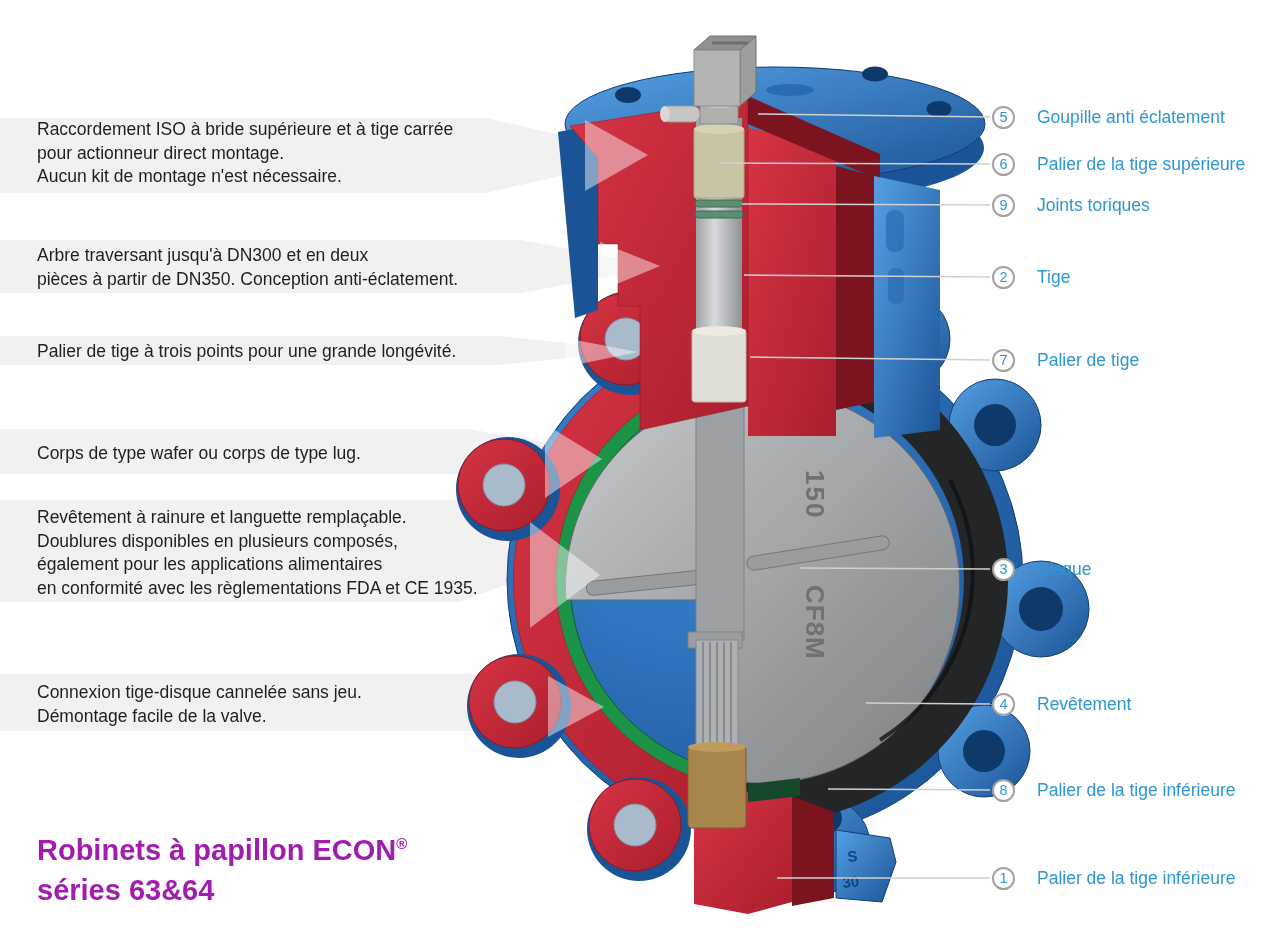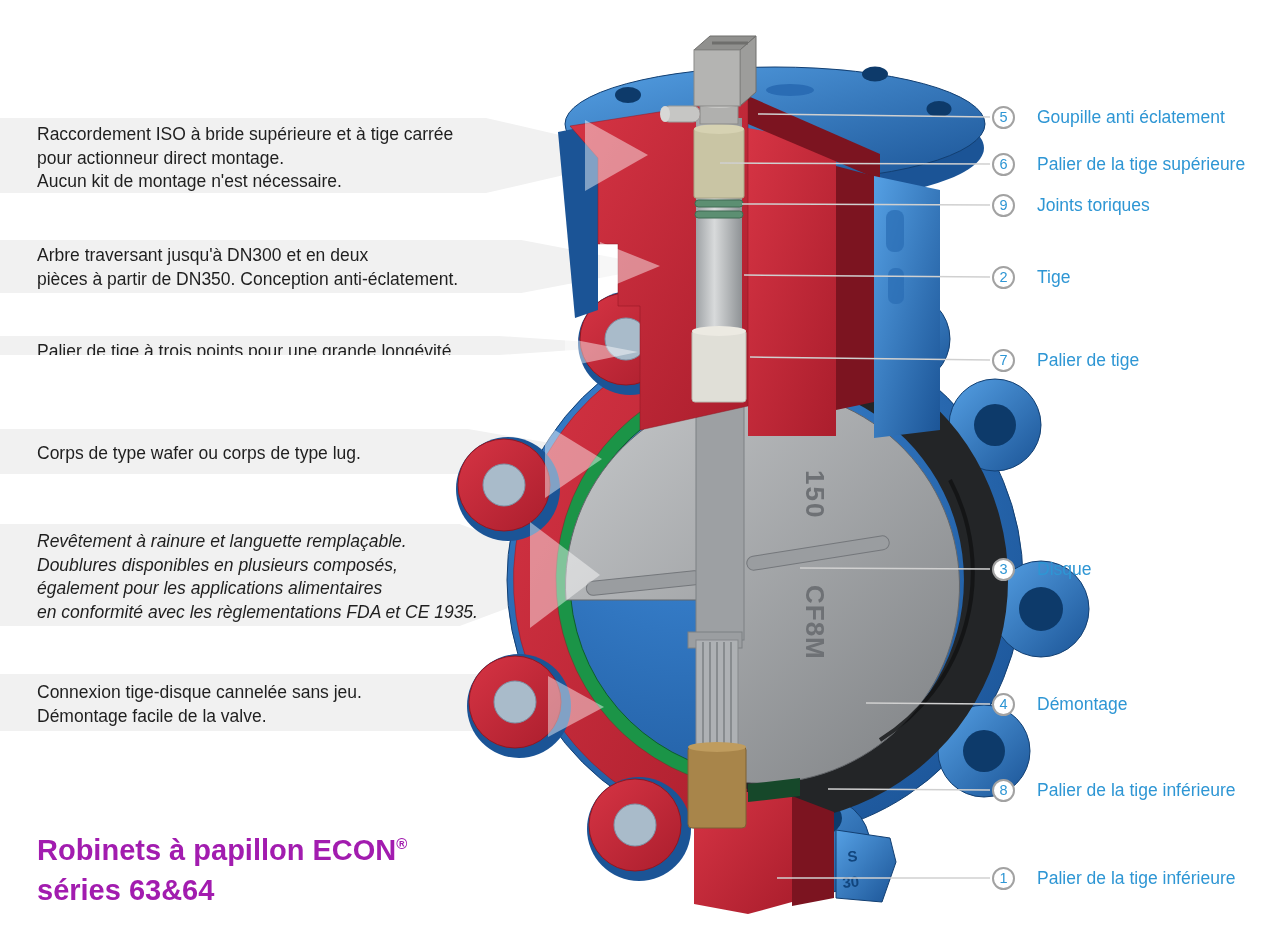--- a/index.html
+++ b/index.html
@@ -7,28 +7,28 @@
          font-family:"Liberation Sans","DejaVu Sans",sans-serif;}
   .page-title{position:absolute;left:37px;top:60px;font-size:29px;font-weight:bold;
               color:#1b6bb5;letter-spacing:0.2px;}
   .footer-title{position:absolute;left:37px;top:824px;font-size:29px;font-weight:bold;
                 color:#a21caf;line-height:40px;}
   .footer-title sup{font-size:15px;}
   .banner{position:absolute;left:0;background:#f1f1f1;}
   .banner p{margin:0;padding-left:37px;font-size:17.5px;line-height:23.5px;color:#1f1f1f;
             white-space:pre-line;}
   .b1{top:118px;width:648px;height:75px;clip-path:polygon(0 0,75% 0,100% 50%,75% 100%,0 100%);}
-  .b1 p{padding-top:5px;}
+  .b1 p{}
   .b2{top:240px;width:660px;height:53px;clip-path:polygon(0 0,79% 0,100% 50%,79% 100%,0 100%);}
   .b2 p{padding-top:4px;}
-  .b3{top:336px;width:640px;height:19px;clip-path:polygon(0 0,78% 0,100% 50%,78% 100%,0 100%);}
+  .b3{top:336px;width:640px;height:29px;clip-path:polygon(0 0,78% 0,100% 50%,78% 100%,0 100%);}
   .b3 p{padding-top:4px;}
   .b4{top:429px;width:600px;height:45px;clip-path:polygon(0 0,78% 0,100% 50%,78% 100%,0 100%);}
   .b4 p{padding-top:13px;}
-  .b5{top:524px;width:597px;height:102px;clip-path:polygon(0 0,77% 0,100% 50%,77% 100%,0 100%);font-style:italic;}
+  .b5{top:500px;width:597px;height:102px;clip-path:polygon(0 0,77% 0,100% 50%,77% 100%,0 100%);}
   .b5 p{padding-top:6px;}
   .b6{top:674px;width:602px;height:57px;clip-path:polygon(0 0,79% 0,100% 50%,79% 100%,0 100%);}
   .b6 p{padding-top:7px;}
   .valve-svg{position:absolute;left:0;top:0;z-index:5;}
   .callout{position:absolute;z-index:6;display:flex;align-items:center;height:24px;}
   .callout .num{display:inline-flex;align-items:center;justify-content:center;
                 width:23px;height:23px;border:2px solid #a2a2a2;border-radius:50%;
                 box-sizing:border-box;color:#2e96d4;font-size:14.5px;background:#ffffff;}
   .callout .lbl{margin-left:22px;color:#2e96d4;font-size:17.5px;white-space:nowrap;}
 </style>
@@ -268,21 +268,21 @@
   <div class="callout" style="left:992px;top:348px;">
     <span class="num">7</span>
     <span class="lbl">Palier de tige</span>
   </div>
   <div class="callout" style="left:992px;top:557px;">
     <span class="num">3</span>
     <span class="lbl">Disque</span>
   </div>
   <div class="callout" style="left:992px;top:692px;">
     <span class="num">4</span>
-    <span class="lbl">Démontage</span>
+    <span class="lbl">Revêtement</span>
   </div>
   <div class="callout" style="left:992px;top:778px;">
     <span class="num">8</span>
     <span class="lbl">Palier de la tige inférieure</span>
   </div>
   <div class="callout" style="left:992px;top:866px;">
     <span class="num">1</span>
     <span class="lbl">Palier de la tige inférieure</span>
   </div>
 

